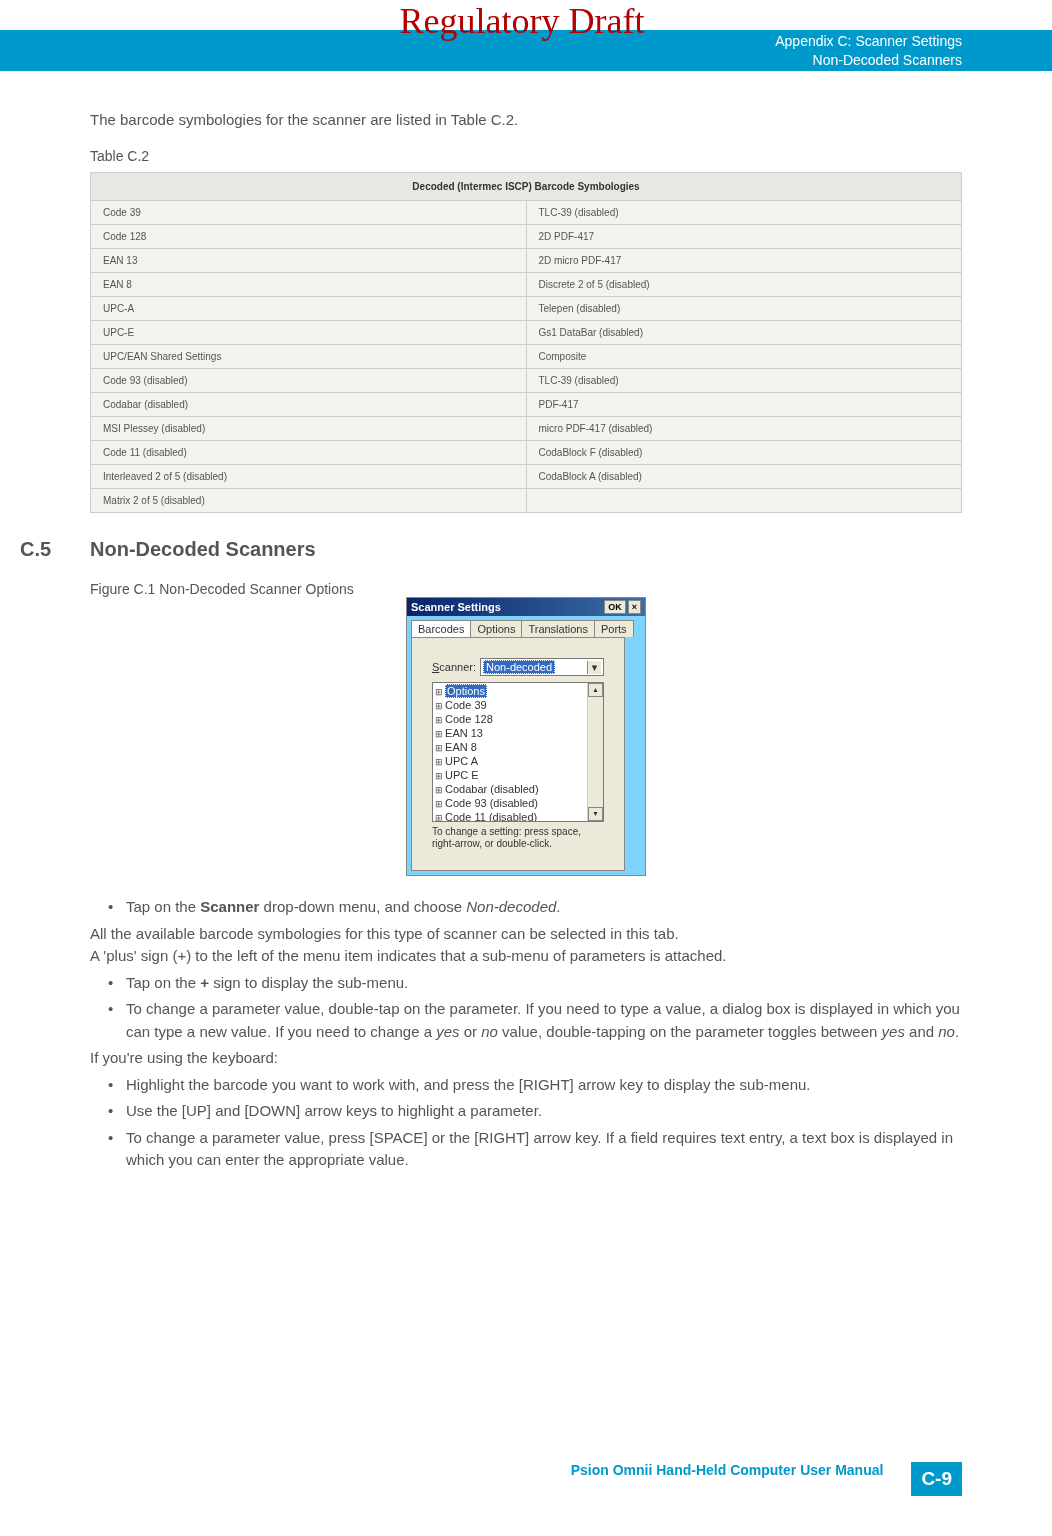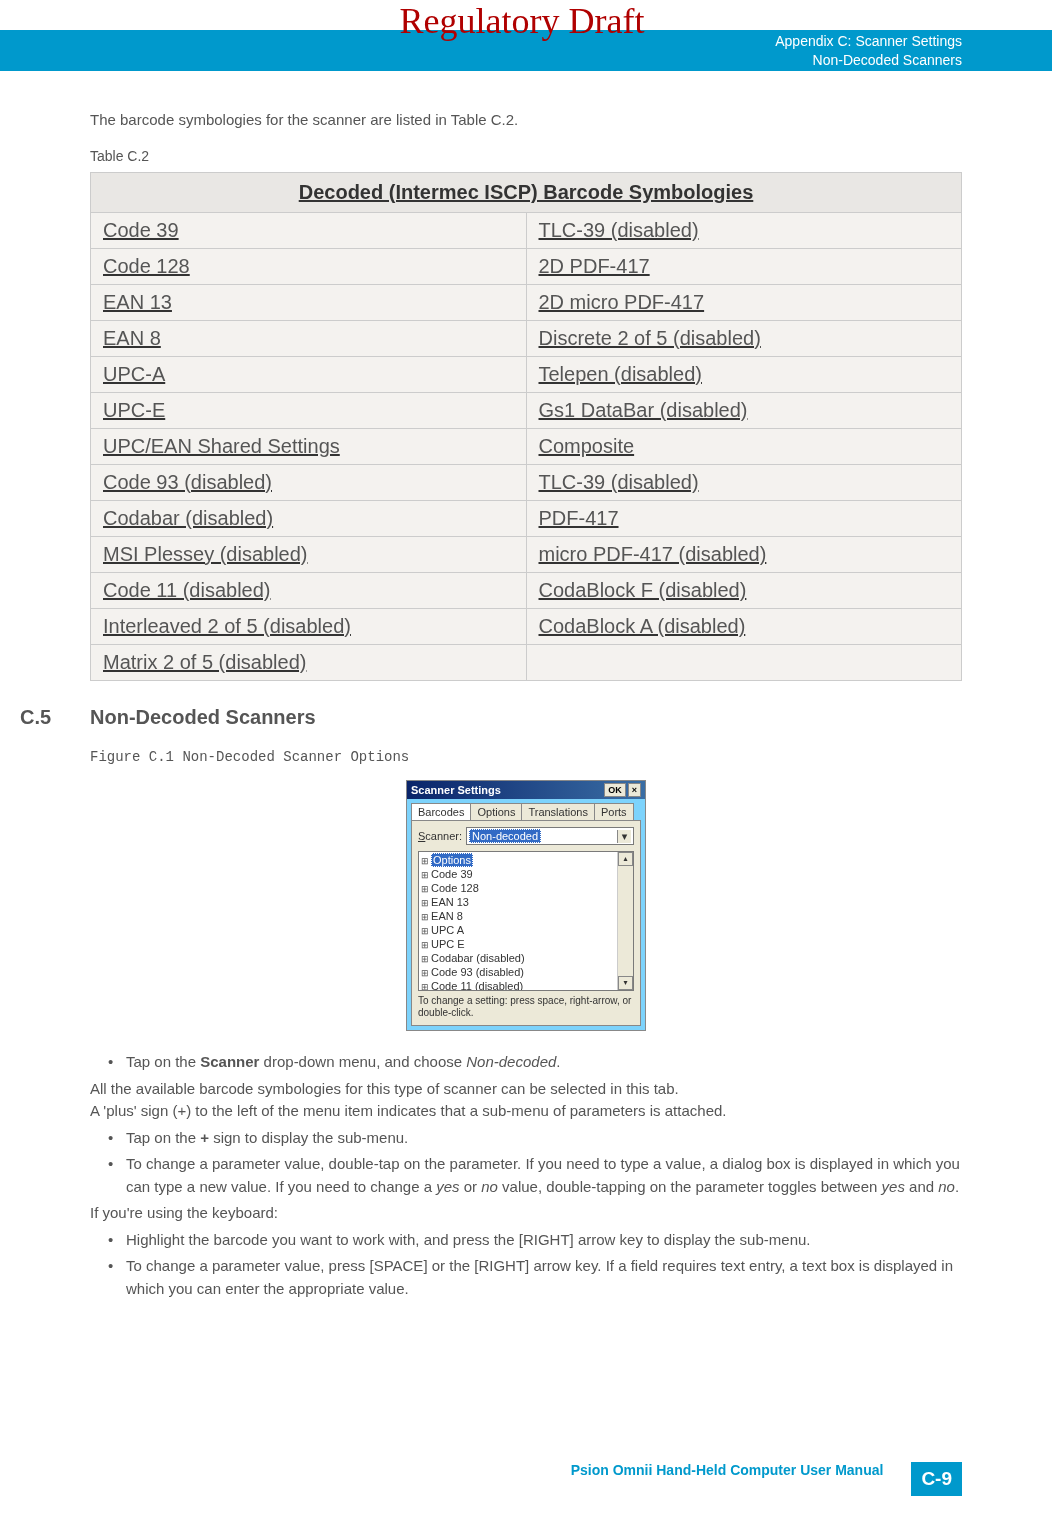--- a/index.html
+++ b/index.html
@@ -45,22 +45,21 @@
     margin-bottom: 20px;
   }
   .table-label {
     font-size: 14px;
     color: #555;
     margin-bottom: 8px;
   }
   table.symb {
     width: 100%;
     border-collapse: collapse;
-    font-size: 20px;
-    text-decoration: underline;
+    font-size: 10px;
   }
   table.symb th {
     background: #e9e7e4;
     border: 1px solid #ccc;
     padding: 8px 12px;
     text-align: center;
     font-weight: bold;
     color: #333;
   }
   table.symb td {
@@ -84,22 +83,20 @@
   }
   .section-title {
     font-size: 20px;
     font-weight: bold;
     color: #555;
   }
   .figure-label {
     font-size: 14px;
     color: #555;
     margin-top: 20px;
-    margin-bottom: 15px;
-    font-family: Liberation Mono, monospace;
   }
   .dialog-container {
     display: flex;
     justify-content: center;
     margin-bottom: 20px;
   }
   .dialog {
     width: 240px;
     border: 1px solid #888;
     font-family: Tahoma, sans-serif;
@@ -140,22 +137,22 @@
     margin-right: -1px;
   }
   .tab.active {
     background: #fff;
     position: relative;
     z-index: 1;
   }
   .tab-body {
     background: #ece9d8;
     border: 1px solid #888;
-    margin: 0 4px 4px 4px;
-    padding: 6px;
+    margin: 0 20px 4px 4px;
+    padding: 20px;
   }
   .scanner-row {
     display: flex;
     align-items: center;
     gap: 4px;
     margin-bottom: 6px;
   }
   .scanner-select {
     flex: 1;
     border: 1px solid #7a7a7a;
@@ -414,20 +411,21 @@
     <li>
       <span>Tap on the </span><span class="bold">+</span><span> sign to display the sub-menu.</span>
     </li>
     <li>
       <span>To change a parameter value, double-tap on the parameter. If you need to type a value, a dialog box is displayed in which you can type a new value. If you need to change a </span><span class="italic">yes</span><span> or </span><span class="italic">no</span><span> value, double-tapping on the parameter toggles between </span><span class="italic">yes</span><span> and </span><span class="italic">no</span><span>.</span>
     </li>
   </ul>
   <p class="body-text">If you're using the keyboard:</p>
   <ul class="bullets">
     <li>Highlight the barcode you want to work with, and press the [RIGHT] arrow key to display the sub-menu.</li>
+    <li>Use the [UP] and [DOWN] arrow keys to highlight a parameter.</li>
     <li>To change a parameter value, press [SPACE] or the [RIGHT] arrow key. If a field requires text entry, a text box is displayed in which you can enter the appropriate value.</li>
   </ul>
 
 </div>
 
 <div class="footer">
   <span class="footer-text">Psion Omnii Hand-Held Computer User Manual</span>
   <span class="page-badge">C-9</span>
 </div>
 

